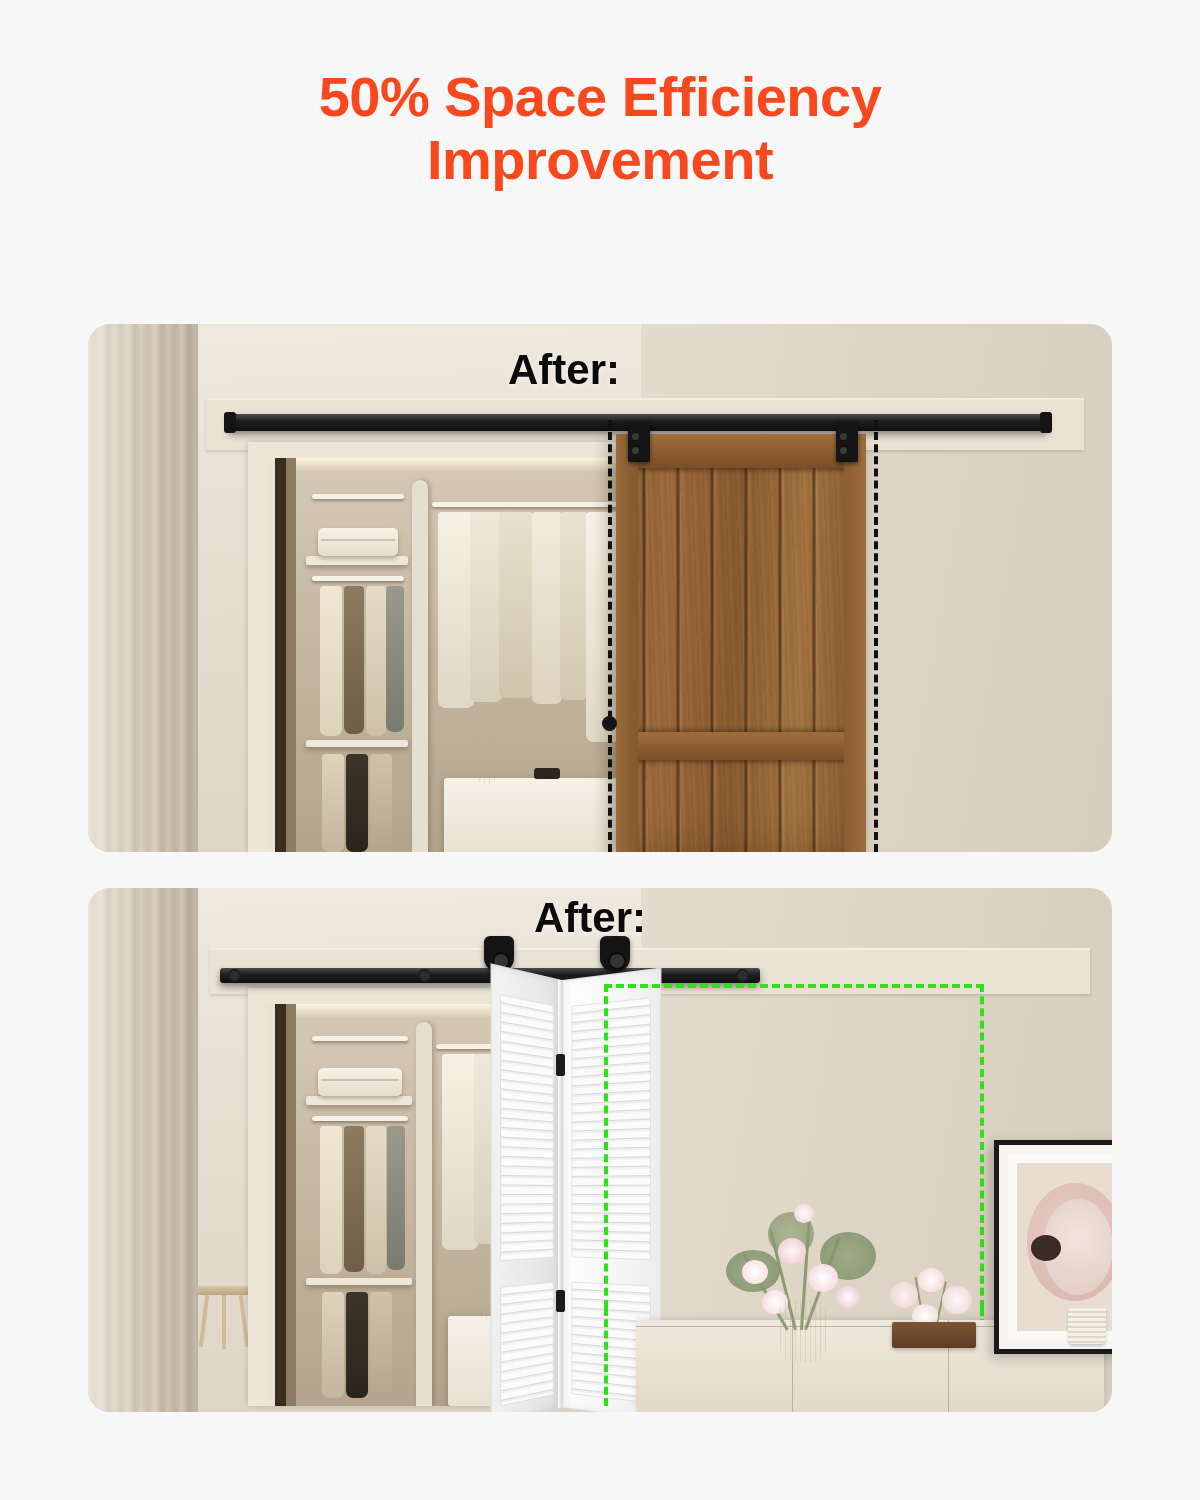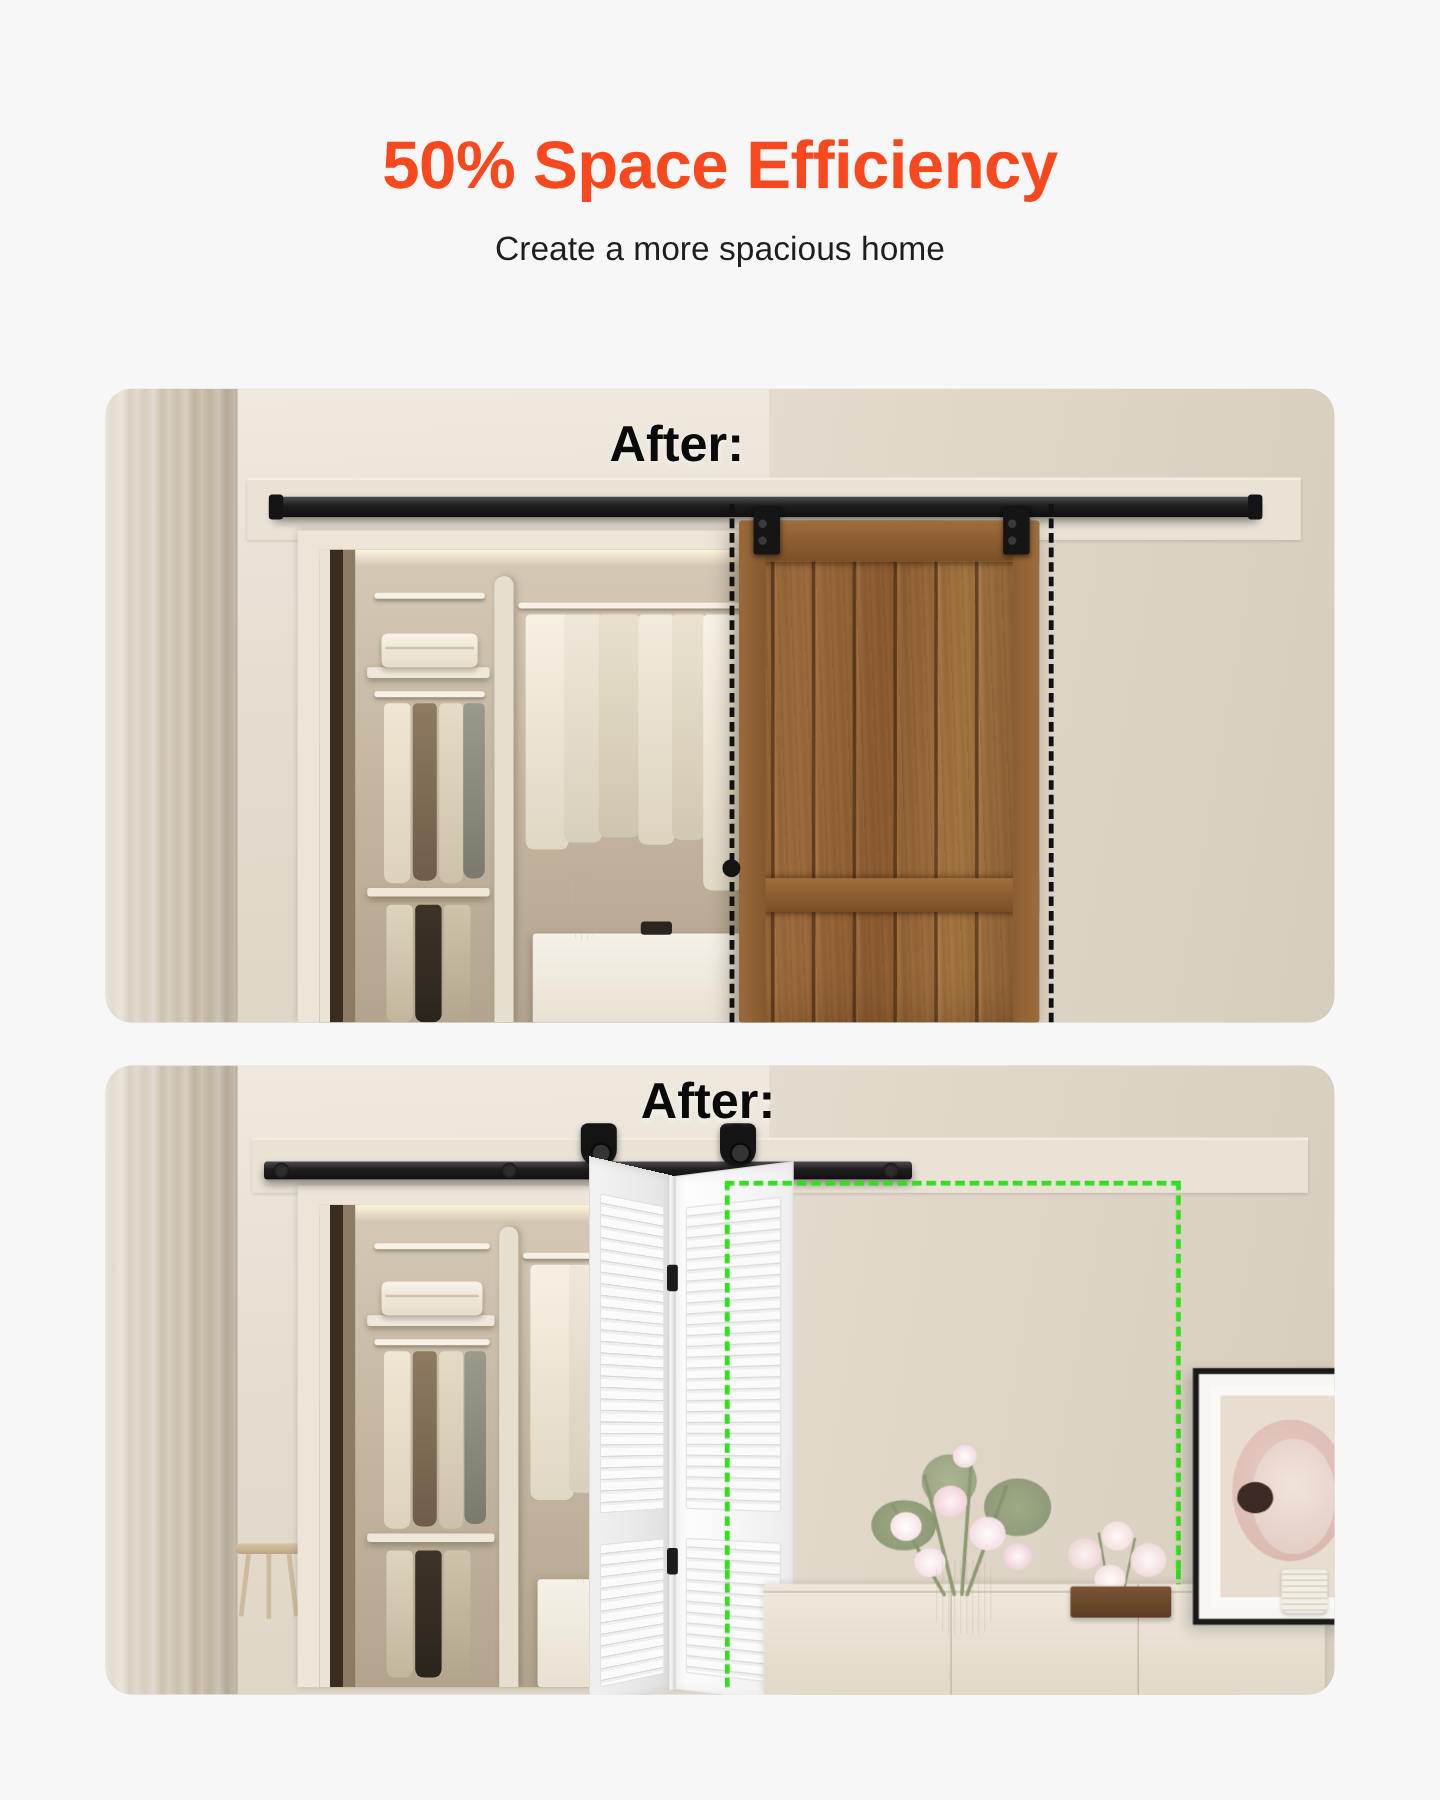--- a/index.html
+++ b/index.html
@@ -8,21 +8,21 @@
     background:#f7f7f7;
     font-family:"Liberation Sans", sans-serif;
     overflow:hidden;
     position:relative;
   }
 
   
   .header { padding-top:66px; text-align:center; }
   .title {
     font-size:56px; font-weight:bold; color:#f9481e;
-    line-height:1.12; letter-spacing:-0.5px;margin-top:41px;
+    line-height:1.12; letter-spacing:-0.5px;
   }
   .title-line { display:block; }
   .subtitle {
     margin-top:22px; font-size:28px; color:#1e1e1e; font-weight:400;
   }
 
   
   .panel {
     position:absolute; left:88px; width:1024px;
     border-radius:22px; overflow:hidden;
@@ -228,22 +228,22 @@
     display:flex; align-items:center; justify-content:center;
     letter-spacing:.1px; z-index:10;
   }
 </style>
 </head>
 <body>
 
 <div class="header">
   <h1 class="title">
     <span class="title-line">50% Space Efficiency</span>
+    <span class="title-line">Improvement</span>
   </h1>
-  <div class="subtitle">Create a more spacious home</div>
 </div>
 
 <div class="panel panel-before">
   <div class="scene">
 
     <div class="wall"></div>
     <div class="wall-right"></div>
     <div class="curtain"></div>
 
     <div class="header-board" style="left:118px; top:74px; right:28px; height:52px;"></div>

